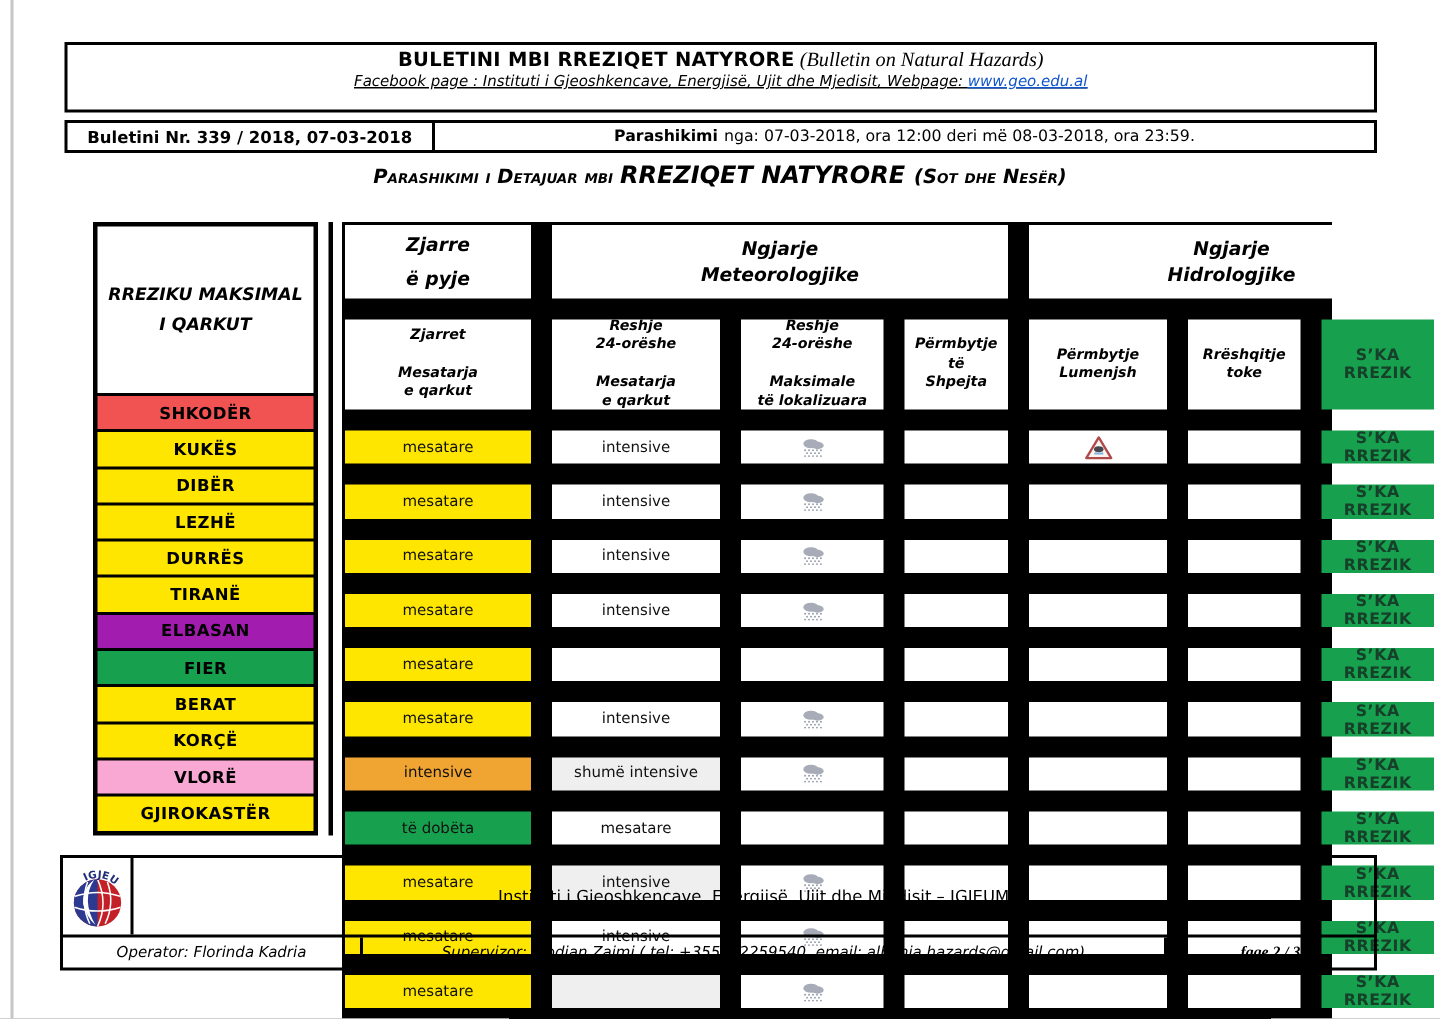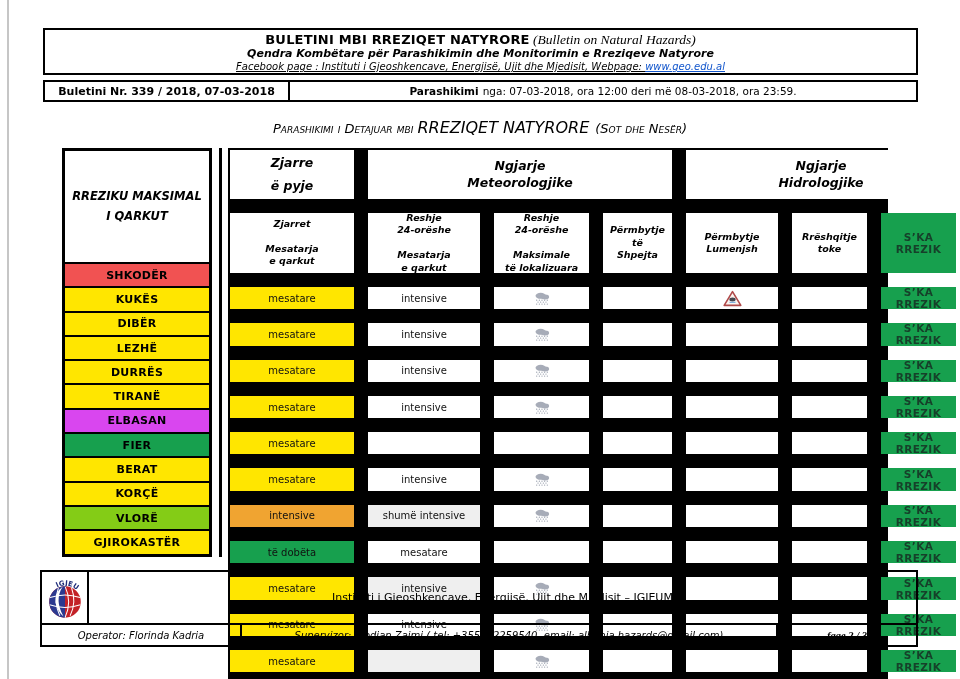--- a/index.html
+++ b/index.html
@@ -19,21 +19,21 @@
 
   
   .bulletin-bar{position:absolute;left:43px;top:80px;width:875px;height:22px;border:2px solid #000;
                 box-sizing:border-box;display:flex;}
   .bb-left{width:245px;border-right:2px solid #000;box-sizing:border-box;display:flex;align-items:center;
            justify-content:center;font-weight:bold;font-size:11px;}
   .bb-right{flex:1;display:flex;align-items:center;justify-content:center;font-size:10.5px;}
   .bb-label{font-weight:bold;margin-right:4px;}
 
   
-  .doc-title{position:absolute;left:0;top:118px;width:960px;text-align:center;font-weight:normal;
+  .doc-title{position:absolute;left:0;top:107px;width:960px;text-align:center;font-weight:bold;
              font-style:italic;font-variant:small-caps;}
   .t1{font-size:13px;}
   .t2{font-size:16px;}
   .t3{font-size:13px;margin-left:6px;}
 
   
   .left-grid{position:absolute;left:62px;top:148px;width:150px;display:grid;grid-template-columns:1fr;
              grid-template-rows:111px repeat(12,22.3px);gap:2px;background:#000;padding:3px;box-sizing:border-box;}
   .divider{position:absolute;left:212px;top:148px;width:16px;height:409px;background:#fff;}
   .divider::after{content:"";position:absolute;left:6.5px;top:0;width:3px;height:100%;background:#000;}
@@ -67,21 +67,20 @@
 </head>
 <body>
 
 <div class="page">
   <div class="page-edge"></div>
 
   <div class="header-box">
     <div class="h-line1">
       <span class="h-title">BULETINI MBI RREZIQET NATYRORE</span><span class="h-title-en"> (Bulletin on Natural Hazards)</span>
     </div>
-    <div class="h-line2">Qendra Kombëtare për Parashikimin dhe Monitorimin e Rreziqeve Natyrore</div>
     <div class="h-line3">
       <span>Facebook page : Instituti i Gjeoshkencave, Energjisë, Ujit dhe Mjedisit, Webpage: </span><a class="weblink">www.geo.edu.al</a>
     </div>
   </div>
 
   <div class="bulletin-bar">
     <div class="bb-left">Buletini Nr. 339 / 2018, 07-03-2018</div>
     <div class="bb-right">
       <span class="bb-label">Parashikimi</span>
       <span>nga: 07-03-2018, ora 12:00 deri më 08-03-2018, ora 23:59.</span>
@@ -95,25 +94,25 @@
   <div class="left-grid">
     <div class="cell corner">RREZIKU MAKSIMAL
 I QARKUT</div>
 
   <div class="cell dcell" style="background: rgb(241, 82, 82);">SHKODËR</div>
       <div class="cell dcell" style="background: rgb(255, 230, 0);">KUKËS</div>
       <div class="cell dcell" style="background: rgb(255, 230, 0);">DIBËR</div>
       <div class="cell dcell" style="background: rgb(255, 230, 0);">LEZHË</div>
       <div class="cell dcell" style="background: rgb(255, 230, 0);">DURRËS</div>
       <div class="cell dcell" style="background: rgb(255, 230, 0);">TIRANË</div>
-      <div class="cell dcell" style="background: #d946ef;">ELBASAN</div>
+      <div class="cell dcell" style="background: #a21caf;">ELBASAN</div>
       <div class="cell dcell" style="background: rgb(23, 160, 78);">FIER</div>
       <div class="cell dcell" style="background: rgb(255, 230, 0);">BERAT</div>
       <div class="cell dcell" style="background: rgb(255, 230, 0);">KORÇË</div>
-      <div class="cell dcell" style="background: #84cc16;">VLORË</div>
+      <div class="cell dcell" style="background: #f9a8d4;">VLORË</div>
       <div class="cell dcell" style="background: rgb(255, 230, 0);">GJIROKASTËR</div>
     </div>
 
   <div class="divider"></div>
 
   <div class="right-grid">
     <div class="cell ghead gfire">Zjarre
 ë pyje</div>
     <div class="cell ghead gmeteo">Ngjarje
 Meteorologjike</div>

